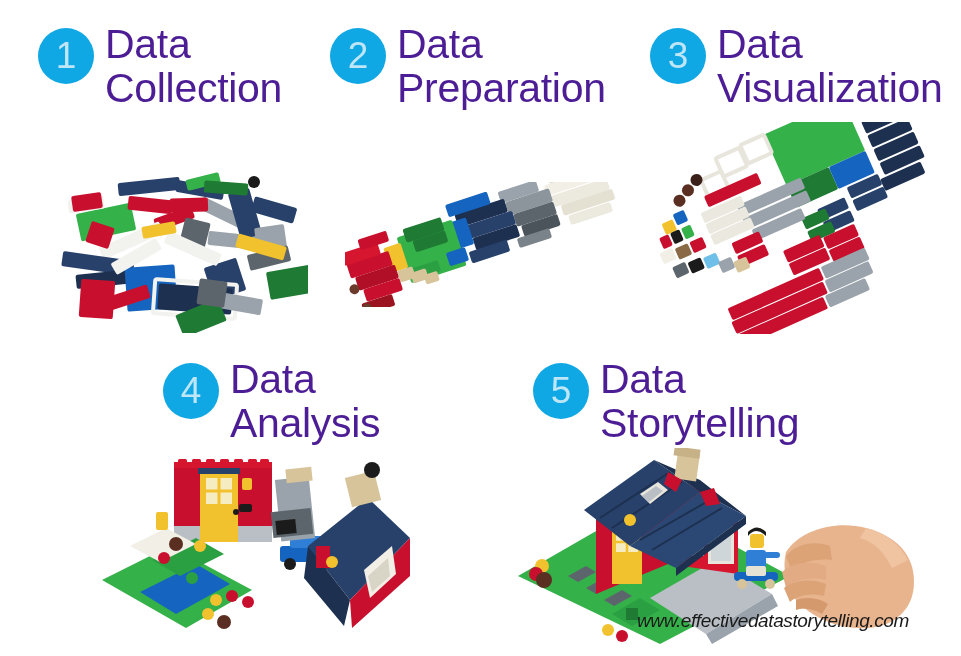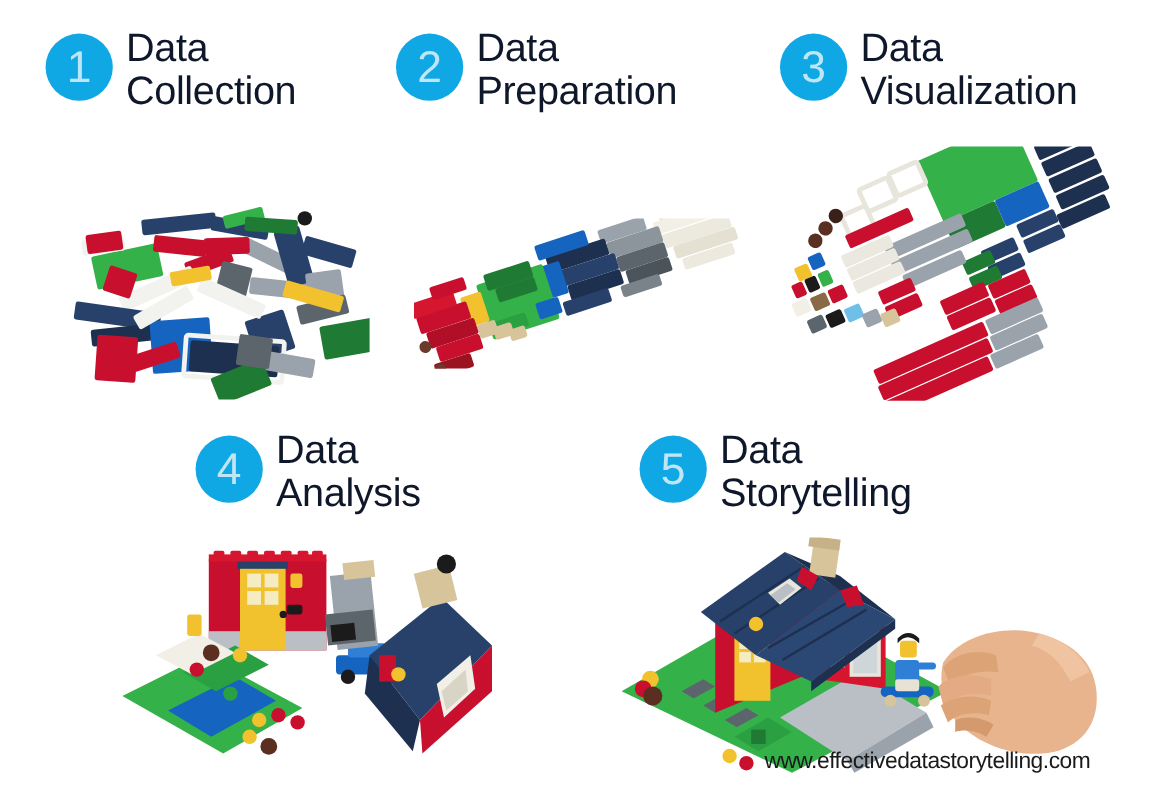--- a/index.html
+++ b/index.html
@@ -38,23 +38,23 @@
     font-family: "Liberation Sans", sans-serif;
     font-size: 37px;
     font-weight: 400;
     color: #bfe6f7;
     line-height: 1;
     position: relative;
     top: -1px;
   }
   .step-title {
     font-family: "Liberation Sans", sans-serif;
-    font-size: 33px;
+    font-size: 41px;
     line-height: 1.08;
-    color: #0f172a;
+    color: #4c1d95;
     font-weight: 400;
     letter-spacing: -0.3px;
     white-space: pre-line;
   }
 
   
   .figure {
     position: absolute;
   }
   .figure svg { display: block; }
@@ -461,13 +461,13 @@
                C286 140, 282 120, 286 104 Z" fill="#e8b48e"></path>
       <path d="M286 108 C296 96, 314 92, 330 98 L332 112 C316 110, 300 114, 292 124 Z" fill="#dca377"></path>
       <path d="M282 124 C292 114, 312 112, 326 118 L326 132 C310 128, 294 132, 286 140 Z" fill="#e3ab83"></path>
       <path d="M284 140 C294 132, 312 130, 326 136 L324 148 C310 144, 296 148, 290 154 Z" fill="#dca377"></path>
       <path d="M296 152 C306 148, 320 150, 328 156 L322 166 C312 160, 302 160, 296 162 Z" fill="#d49a6e"></path>
       <path d="M366 80 C384 84, 400 96, 408 112 L392 120 C384 104, 374 94, 360 90 Z" fill="#f0c3a1"></path>
     </g>
   </svg>
 </div>
 
-<div class="site-url" style="left:637px; top:624px;">www.effectivedatastorytelling.com</div>
+<div class="site-url" style="left:637px; top:610px;font-style:italic;">www.effectivedatastorytelling.com</div>
 
 </body></html>

